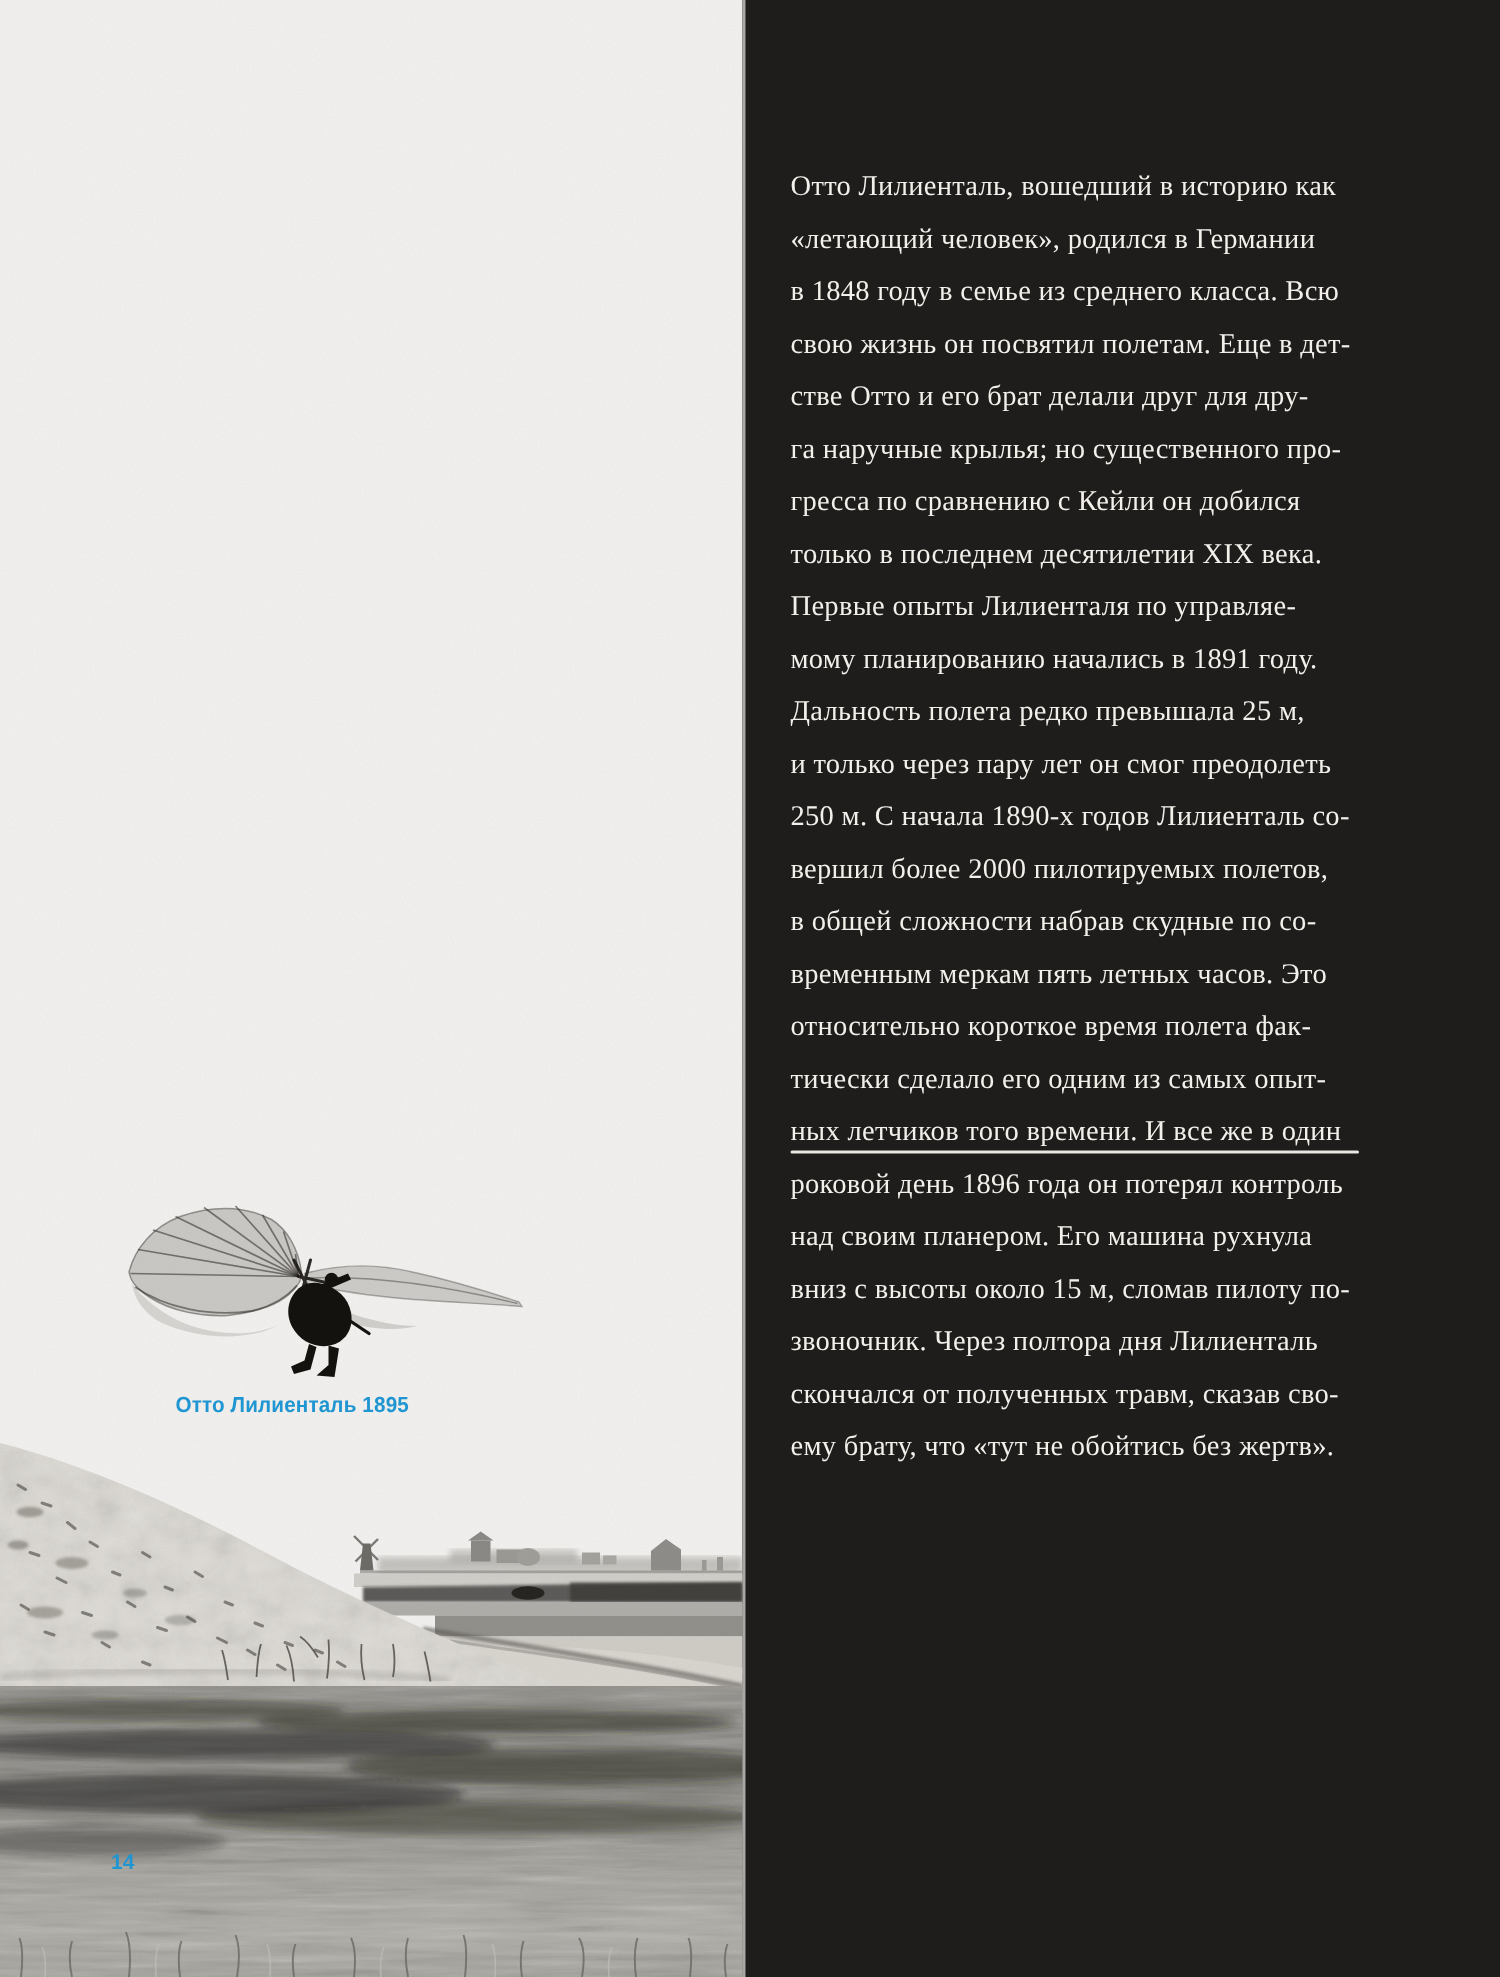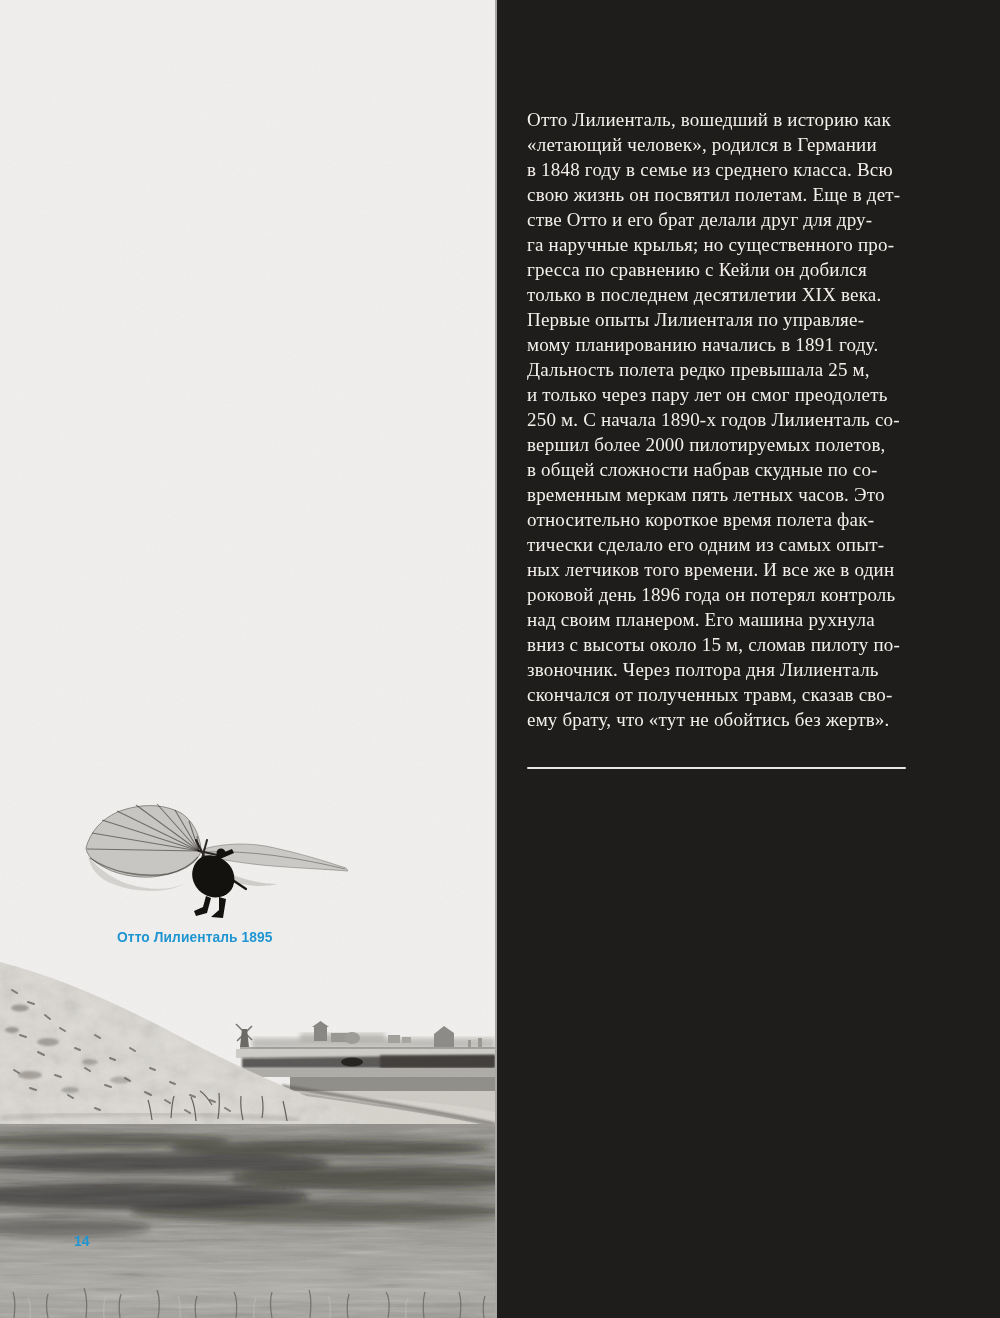--- a/index.html
+++ b/index.html
@@ -42,21 +42,21 @@
   .text-half{
     position:absolute;left:497px;top:0;
     width:503px;height:1318px;
     background:var(--panel-bg,#1e1d1b);
   }
   .article-text{
     position:absolute;left:30px;top:107px;
     width:420px;
     font-family:"Liberation Serif","DejaVu Serif",serif;
     font-size:19px;
-    line-height:25px;
+    line-height:35px;
     letter-spacing:.2px;
     color:var(--text-color,#f3f0eb);
     white-space:pre-line;
   }
   .divider{
     position:absolute;left:30px;top:767px;
     width:379px;height:2px;
     background:#eae7e2;
     border-radius:1px;
   }

